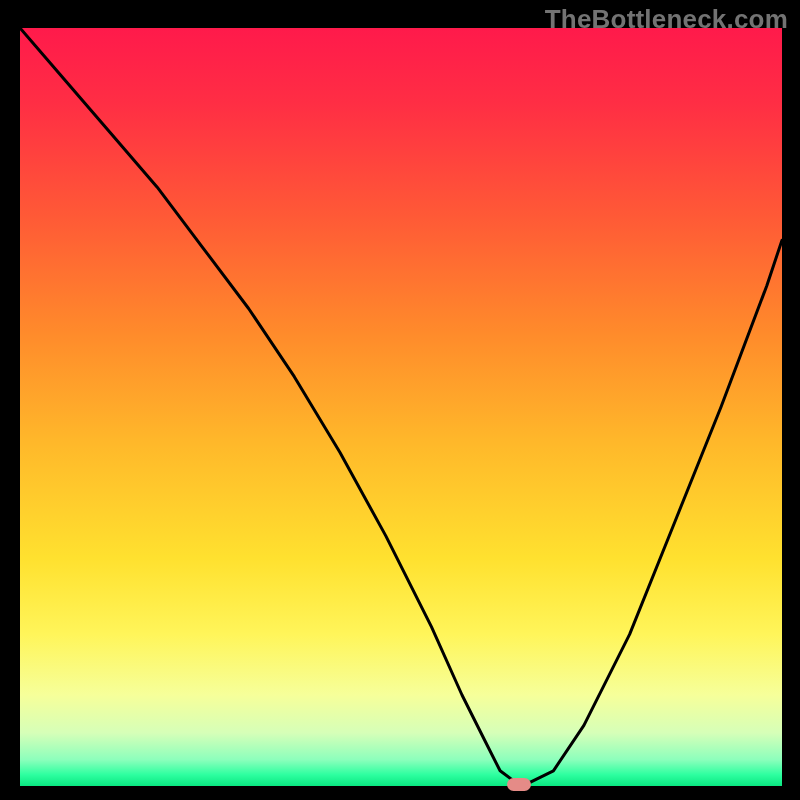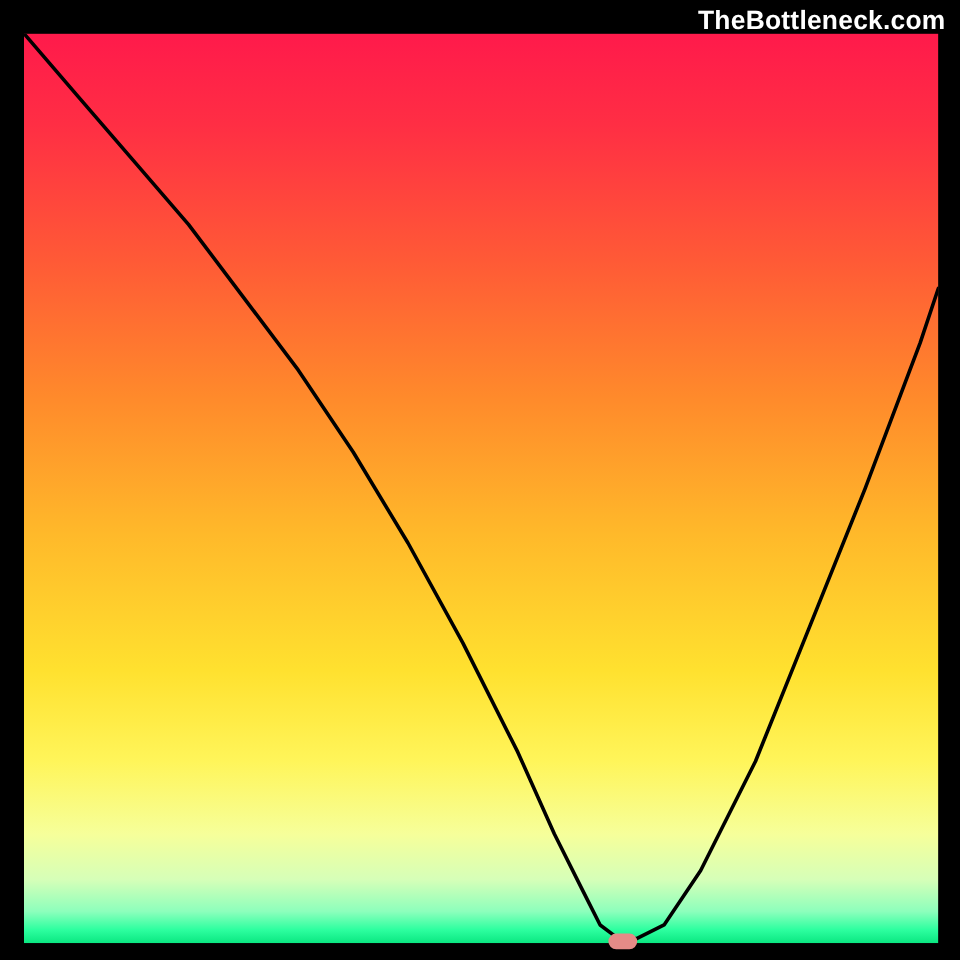--- a/index.html
+++ b/index.html
@@ -14,22 +14,22 @@
   .frame {
     position: relative;
     width: 800px;
     height: 800px;
     background: #000;
   }
   .watermark {
     position: absolute;
     top: 4px;
     right: 12px;
-    color: #ffffff;
-    font-size: 22px;
+    color: #737373;
+    font-size: 26px;
     font-weight: 600;
     letter-spacing: 0.2px;
     user-select: none;
   }
   .plot {
     position: absolute;
     left: 20px;
     top: 28px;
     width: 762px;
     height: 758px;

